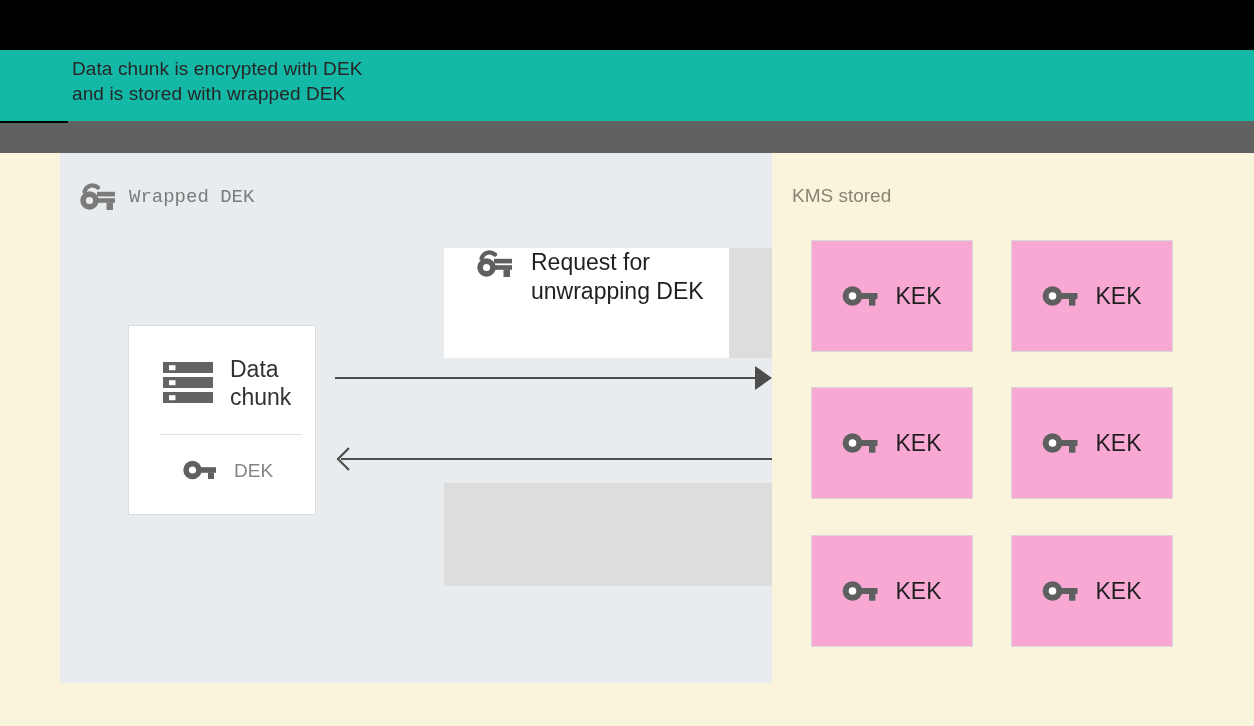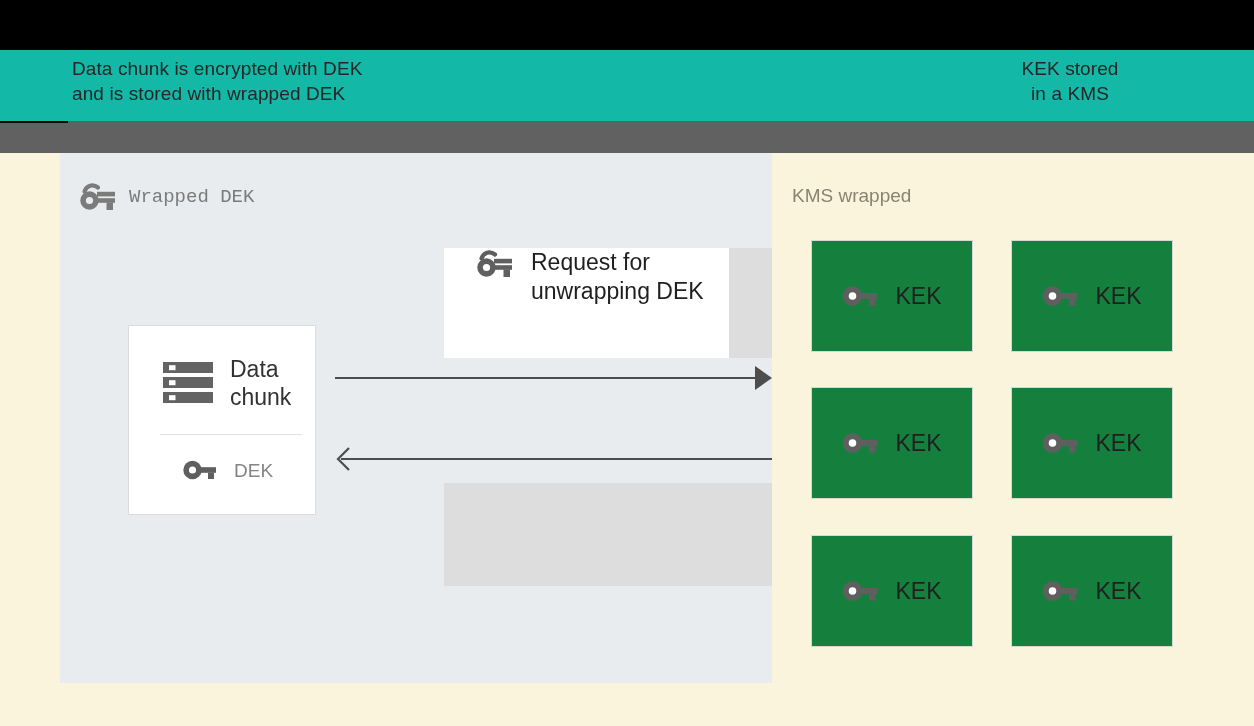--- a/index.html
+++ b/index.html
@@ -218,21 +218,21 @@
     width: 14px;
     height: 24px;
   }
   .arrow-head-left svg { display: block; }
 
   
   .kek-card {
     position: absolute;
     width: 162px;
     height: 112px;
-    background: #15803d;
+    background: #f9a8d4;
     border: 1px solid #d7d7d7;
     box-sizing: border-box;
     display: flex;
     align-items: center;
     justify-content: center;
     gap: 17px;
   }
   .kek-label {
     color: #1f1f1f;
     font-size: 23px;
@@ -242,22 +242,20 @@
 </head>
 <body>
 
 <div id="screen">
 
   <div class="band-black"></div>
 
   <div class="band-caption">
     <div class="caption-text caption-left">Data chunk is encrypted with DEK
 and is stored with wrapped DEK</div>
-    <div class="caption-text caption-right">KEK stored
-in a KMS</div>
   </div>
 
   <div class="band-gray"></div>
   <div class="band-gray-notch"></div>
 
   <div class="panel-left"></div>
 
   <div class="title-row" style="left:78px; top:182px;font-family:Liberation Mono, monospace;">
     <span class="icon">
       <svg width="38" height="30" viewBox="0 0 38 30">
@@ -324,21 +322,21 @@
   <div class="arrow-line arrow-right"></div>
   <div class="arrow-head-right"></div>
 
   <div class="arrow-line arrow-left"></div>
   <div class="arrow-head-left">
     <svg width="14" height="24" viewBox="0 0 14 24">
       <path d="M13 1 L2 12 L13 23" stroke="#4d4d4d" stroke-width="2.2" fill="none"></path>
     </svg>
   </div>
 
-  <div class="panel-right-title">KMS wrapped</div>
+  <div class="panel-right-title">KMS stored</div>
 
   <div class="kek-card" style="left:811px; top:240px;">
     <span class="icon">
       <svg width="36" height="24" viewBox="0 0 36 24">
         <circle cx="10.5" cy="12" r="9.8" fill="#5f5f5f"></circle>
         <circle cx="10.5" cy="12" r="3.8" fill="#ffffff"></circle>
         <rect x="18.5" y="9" width="17" height="6" fill="#5f5f5f"></rect>
         <rect x="27" y="14.7" width="6.4" height="7" fill="#5f5f5f"></rect>
       </svg>
     </span>

